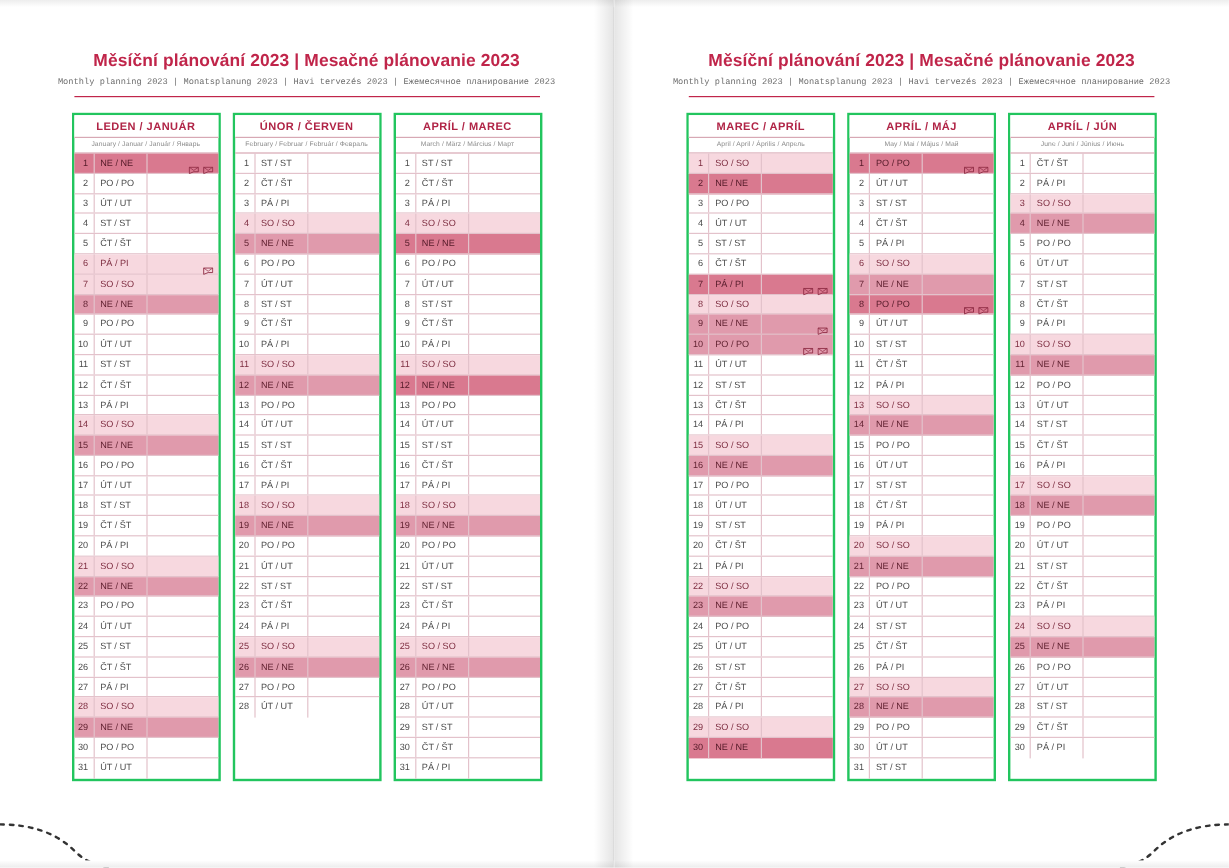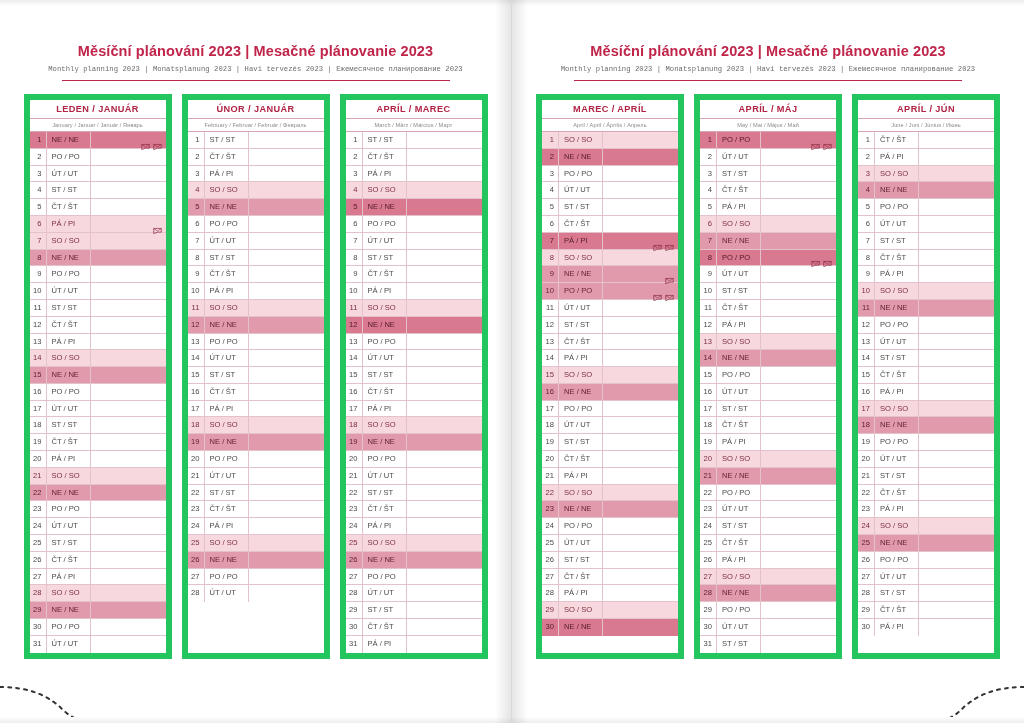--- a/index.html
+++ b/index.html
@@ -63,22 +63,22 @@
     background: #c0254a;
     margin: 7px auto 0 auto;
   }
   .months {
     display: flex;
     justify-content: center;
     gap: 10px;
     margin-top: 13px;
   }
   .month {
-    width: 148px;
-    border: 6px solid #22c55e;
+    width: 124px;
+    border: 2px solid #22c55e;
     box-sizing: border-box;
   }
   .month-head {
     text-align: center;
     color: #b02446;
     font-size: 9.2px;
     font-weight: bold;
     letter-spacing: 0.4px;
     padding: 4px 0 4px 0;
     border-bottom: 1px solid #d7a8b4;
@@ -358,21 +358,21 @@
             <div class="day-name">PO / PO</div>
             <div class="day-note"></div>
           </div>
           <div class="day-row">
             <div class="day-num">31</div>
             <div class="day-name">ÚT / UT</div>
             <div class="day-note"></div>
           </div>
         </div>
         <div class="month">
-          <div class="month-head">ÚNOR / JANUÁR</div>
+          <div class="month-head">ÚNOR / ČERVEN</div>
           <div class="month-sub">February / Februar / Február / Февраль</div>
           <div class="day-row">
             <div class="day-num">1</div>
             <div class="day-name">ST / ST</div>
             <div class="day-note"></div>
           </div>
           <div class="day-row">
             <div class="day-num">2</div>
             <div class="day-name">ČT / ŠT</div>
             <div class="day-note"></div>

